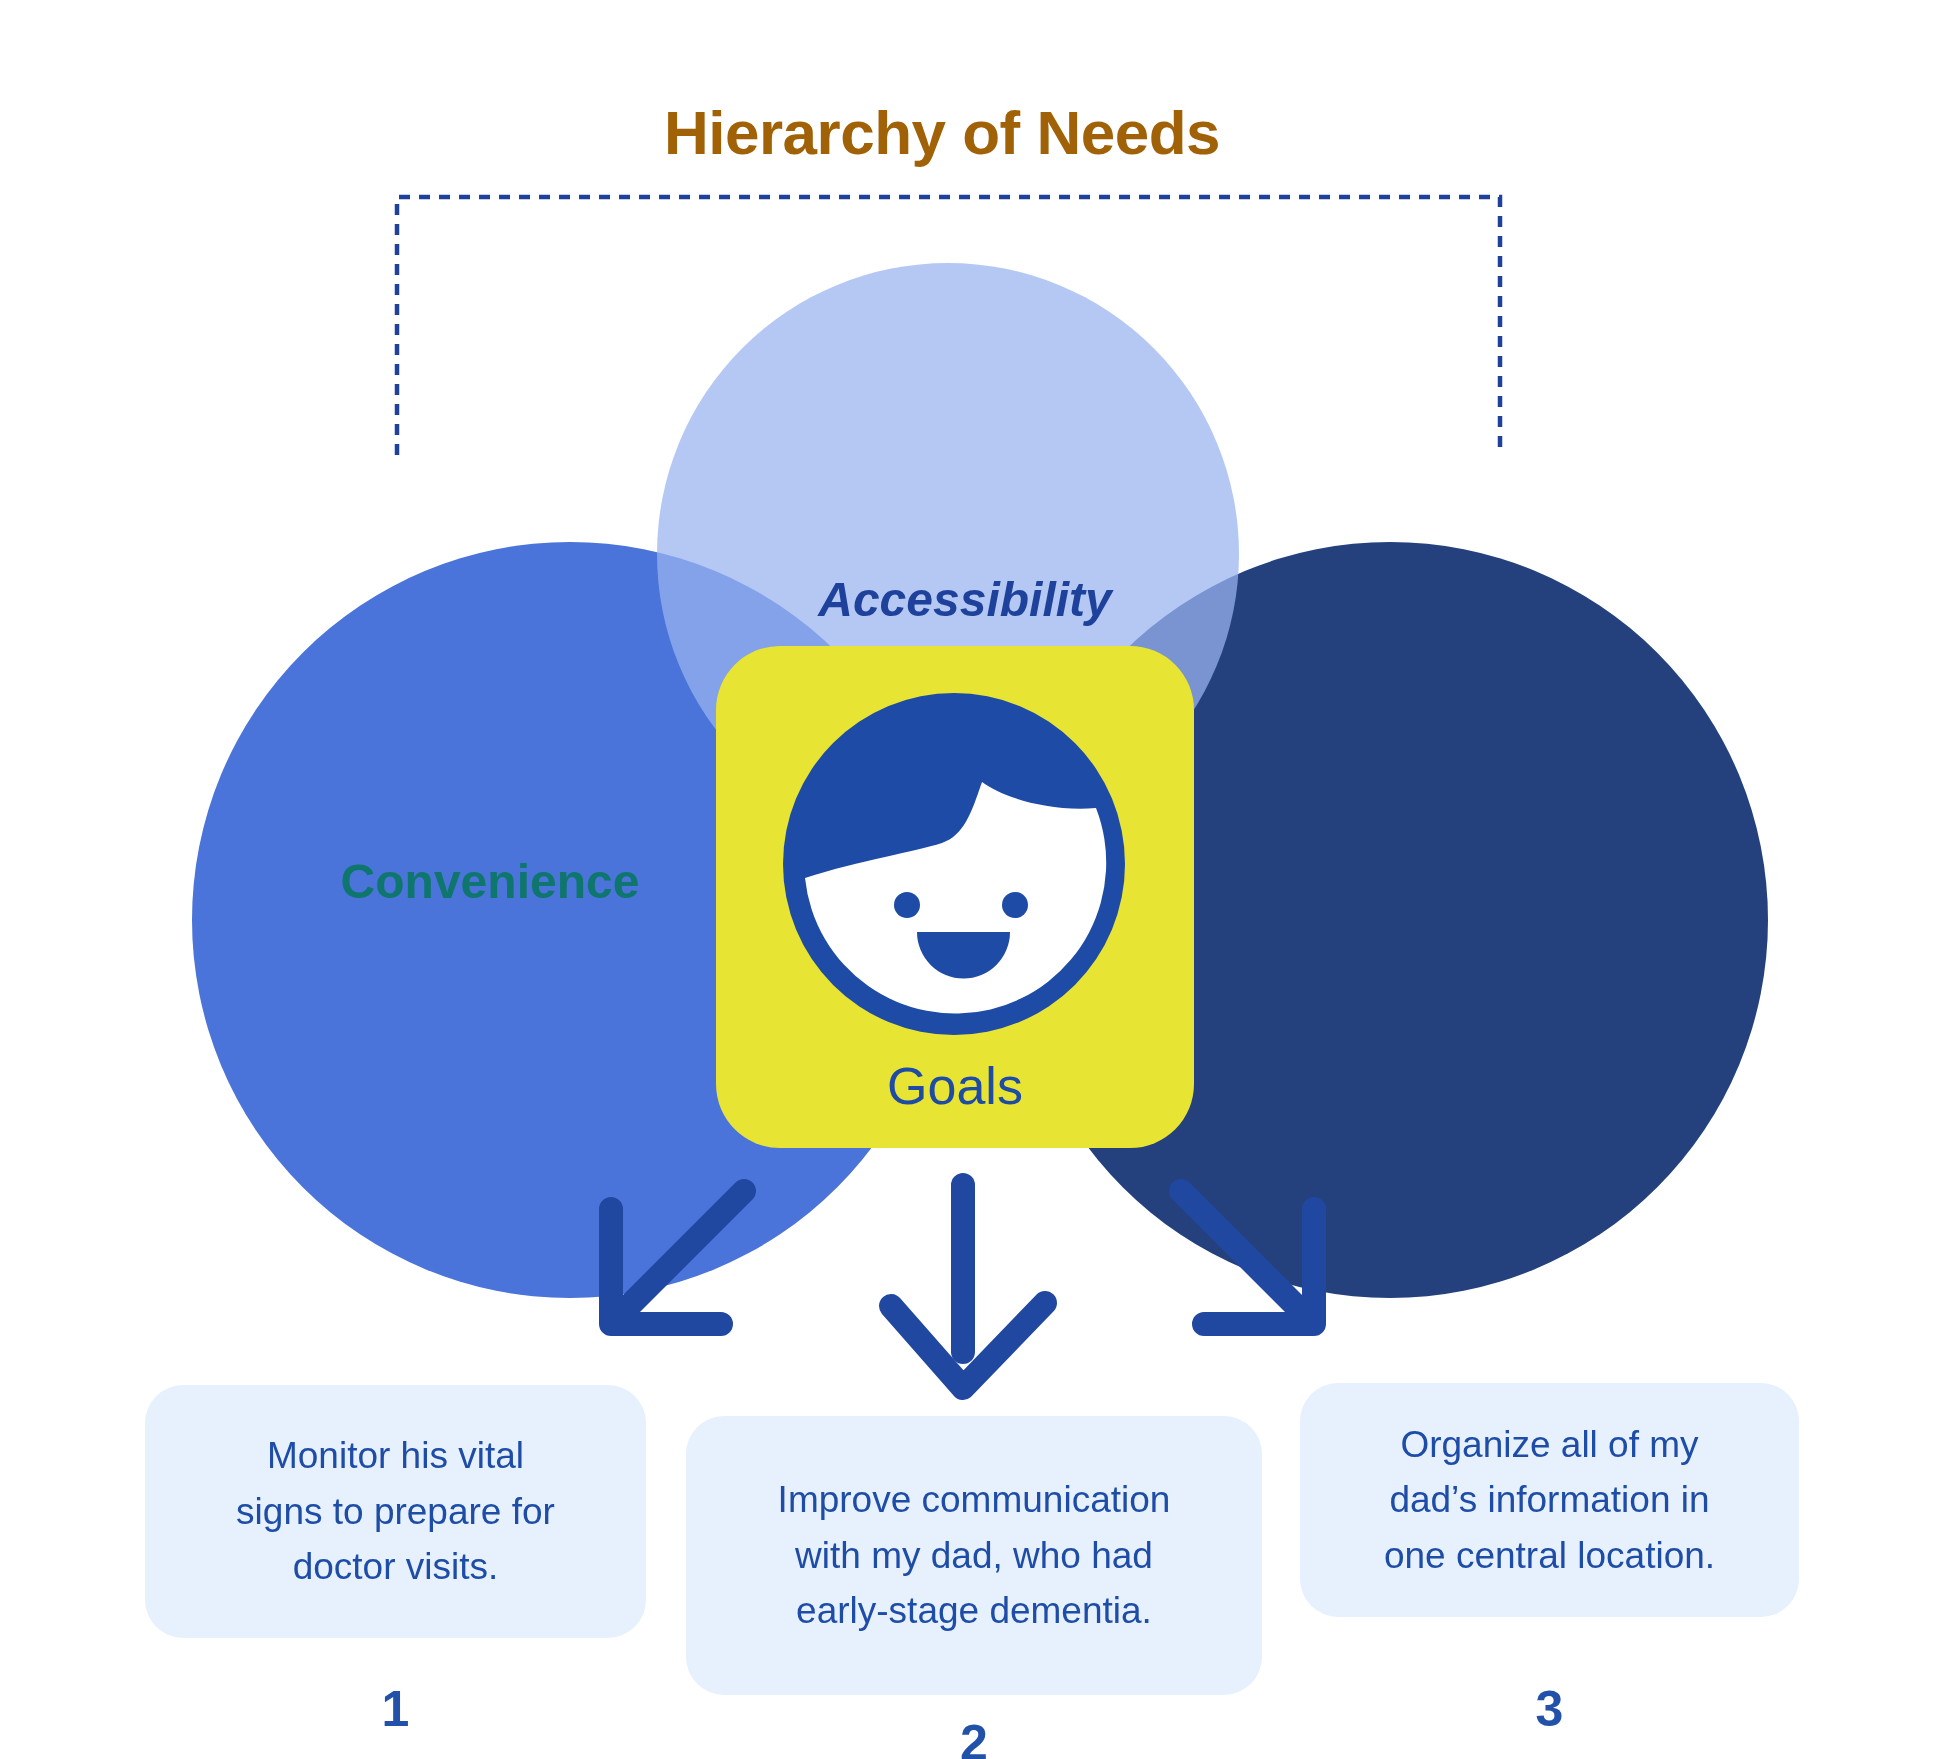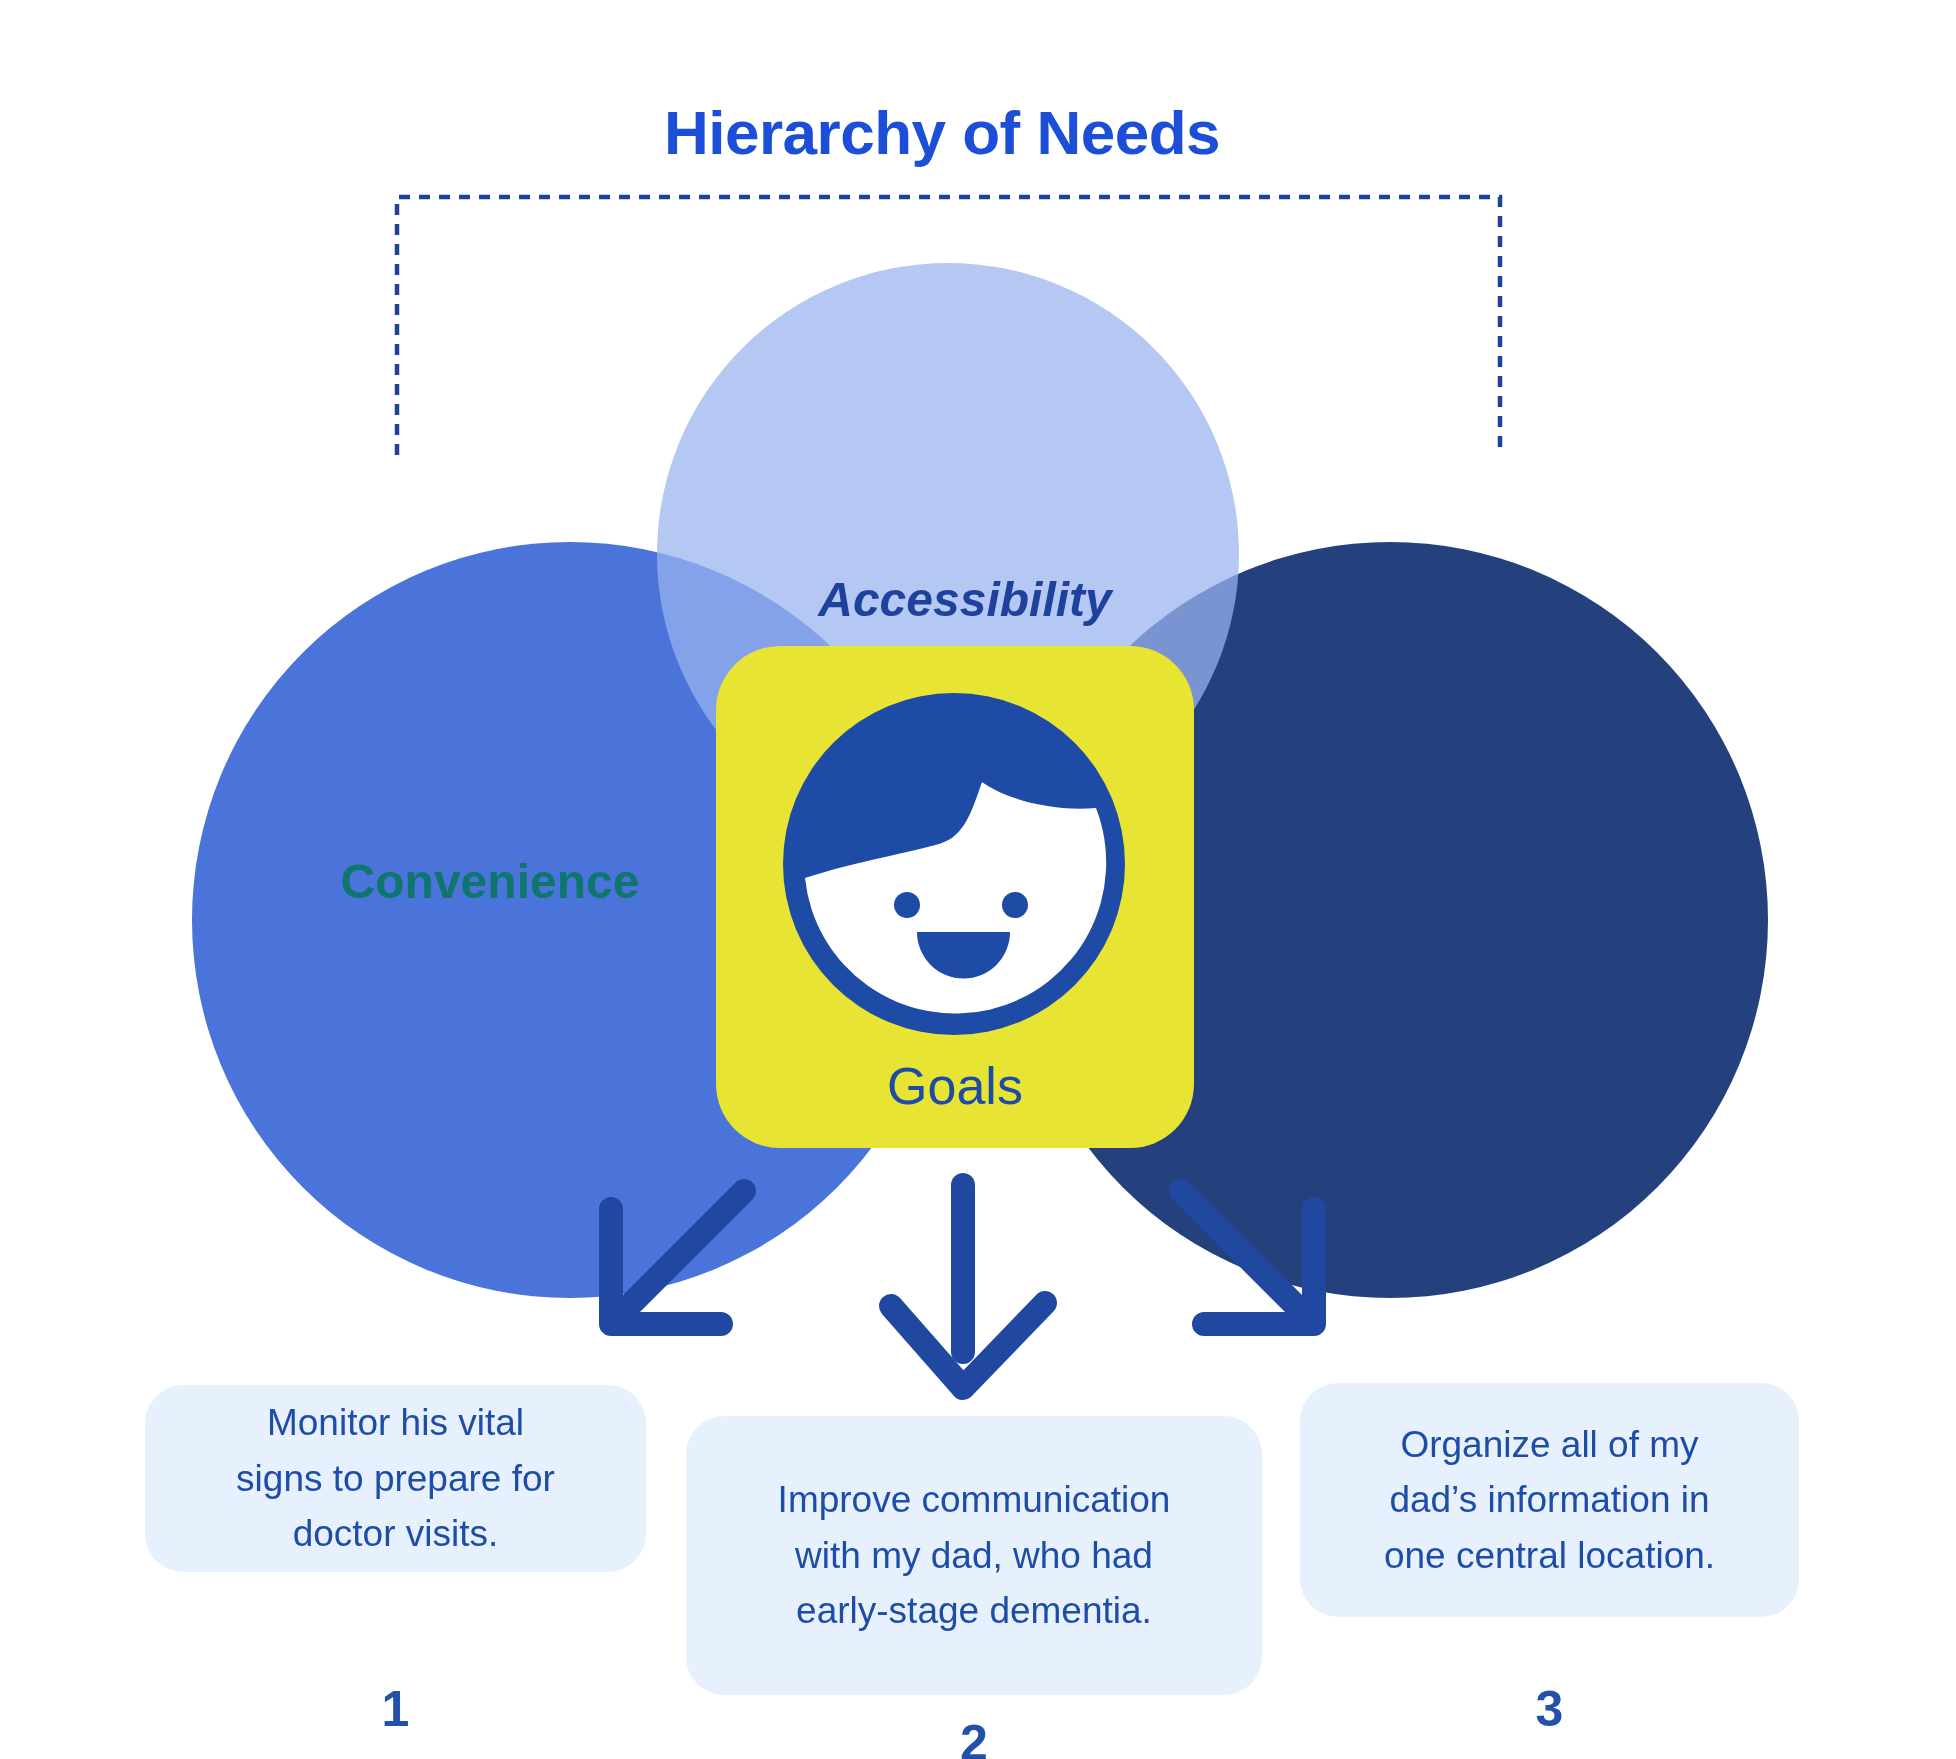--- a/index.html
+++ b/index.html
@@ -4,21 +4,21 @@
 <style>
   html,body{margin:0;padding:0;background:#ffffff;}
   .canvas{
     position:relative;width:1956px;height:1759px;background:#ffffff;
     font-family:"Liberation Sans", sans-serif;overflow:hidden;
   }
   .layer{position:absolute;left:0;top:0;}
   .page-title{
     position:absolute;left:442px;top:96px;width:1000px;height:74px;
     text-align:center;font-size:62px;line-height:74px;font-weight:700;
-    letter-spacing:-0.5px;color:#1d4ed8;
+    letter-spacing:-0.5px;color:#a16207;
   }
   .circle-label{
     position:absolute;width:500px;text-align:center;
     font-size:48px;font-weight:700;line-height:56px;
   }
   .label-white{color:#0f766e;}
   .label-blue{color:#1e429b;font-style:italic;}
   .lbl-convenience{left:240px;top:854px;}
   .lbl-accessibility{left:715px;top:572px;}
   .lbl-meaningfulness{left:1206px;top:854px;}
@@ -32,21 +32,21 @@
     font-size:52px;font-weight:400;color:#1d4ba6;margin-top:16px;
   }
   .goal-box{
     position:absolute;background:#e7f0fd;border-radius:38px;
     display:flex;align-items:center;justify-content:center;
   }
   .goal-box .goal-text{
     white-space:pre-line;text-align:center;color:#1e4da7;
     font-size:37px;line-height:1.5;font-weight:400;
   }
-  .box-1{left:145px;top:1385px;width:501px;height:187px;}
+  .box-1{left:145px;top:1385px;width:501px;height:253px;}
   .box-2{left:686px;top:1416px;width:576px;height:279px;}
   .box-3{left:1300px;top:1383px;width:499px;height:234px;}
   .goal-number{
     position:absolute;text-align:center;
     font-size:50px;font-weight:700;color:#2151a8;
   }
   .num-1{left:145px;width:501px;top:1680px;}
   .num-2{left:686px;width:576px;top:1714px;}
   .num-3{left:1300px;width:499px;top:1680px;}
 </style>

